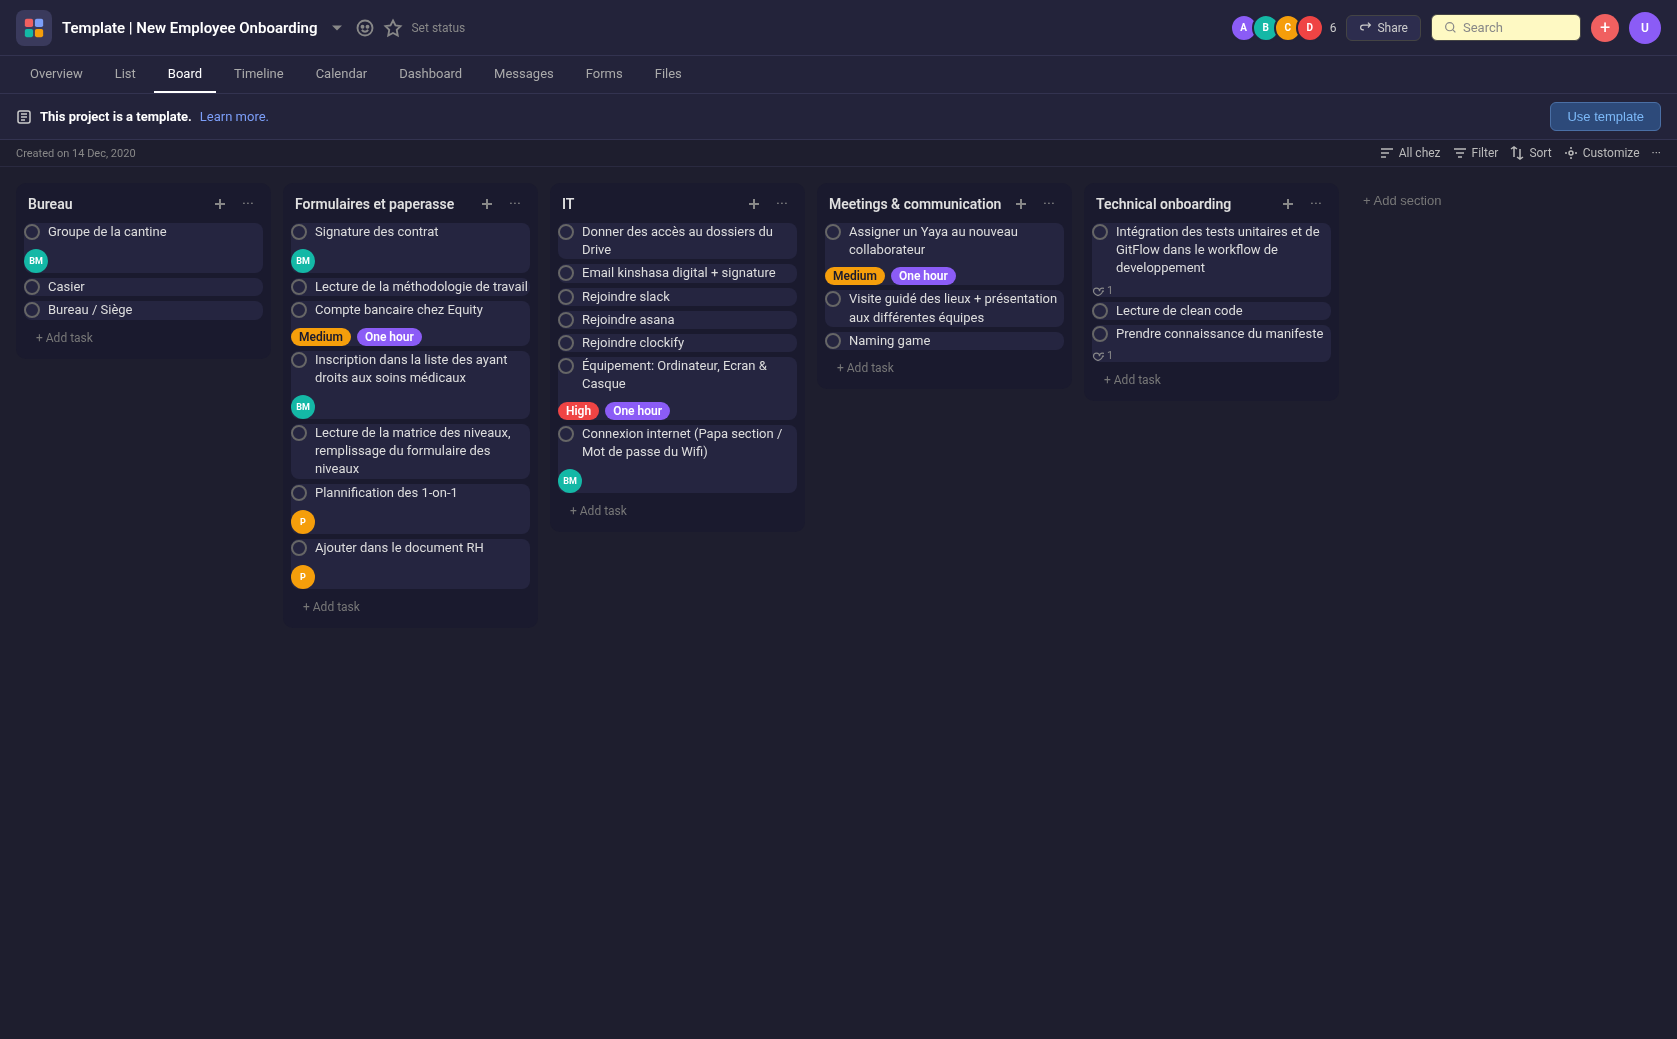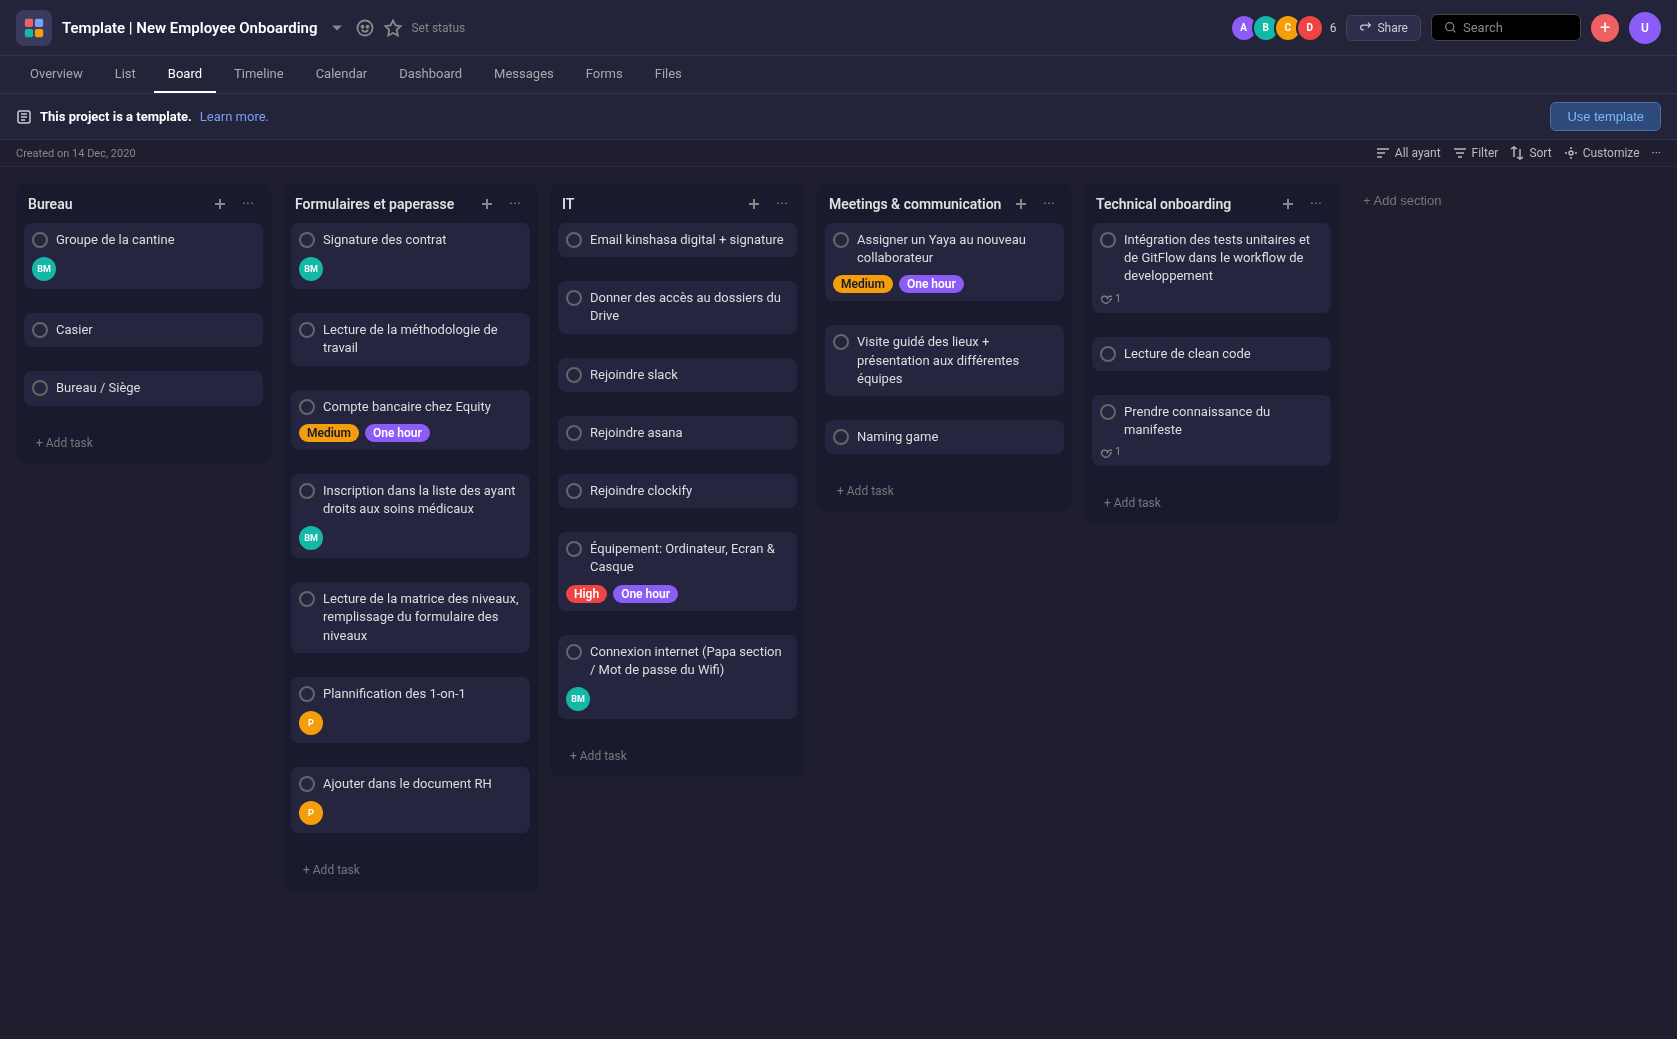--- a/index.html
+++ b/index.html
@@ -69,21 +69,21 @@
       background: #2d2d4e;
       border: 1px solid #444;
       border-radius: 6px;
       padding: 5px 12px;
       color: #ccc;
       cursor: pointer;
       font-size: 12px;
     }
     .search-box {
       display: flex; align-items: center; gap: 6px;
-      background: #000000;
+      background: #fef9c3;
       border: 1px solid #444;
       border-radius: 6px;
       padding: 5px 12px;
       color: #888;
       font-size: 13px;
       width: 150px;
     }
     .plus-btn {
       width: 28px; height: 28px;
       border-radius: 50%;
@@ -210,22 +210,22 @@
     .column-body {
       overflow-y: auto;
       padding: 0 8px 8px;
       flex: 1;
     }
 
     
     .card {
       background: #252540;
       border-radius: 8px;
-      padding: 8px;
-      margin-bottom: 24px;
+      padding: 0;
+      margin-bottom: 5px;
       cursor: pointer;
     }
     .card-title {
       font-size: 13px;
       color: #ddd;
       display: flex;
       align-items: flex-start;
       gap: 8px;
       line-height: 1.4;
     }
@@ -373,21 +373,21 @@
   <button class="use-template-btn">Use template</button>
 </div>
 
 <div class="toolbar">
   <span class="toolbar-left">Created on 14 Dec, 2020</span>
   <div class="toolbar-right">
     <div class="toolbar-btn">
       <svg viewBox="0 0 14 14" fill="none" stroke="currentColor" stroke-width="1.5">
           <path d="M1 3h12M1 7h8M1 11h5"></path>
         </svg>
-      <span>All ayant</span>
+      <span>All chez</span>
     </div>
     <div class="toolbar-btn">
       <svg viewBox="0 0 14 14" fill="none" stroke="currentColor" stroke-width="1.5">
           <path d="M1 3h12M3 7h8M5 11h4"></path>
         </svg>
       <span>Filter</span>
     </div>
     <div class="toolbar-btn">
       <svg viewBox="0 0 14 14" fill="none" stroke="currentColor" stroke-width="1.5">
           <path d="M1 3l3-2 3 2M4 1v10M7 11l3 2 3-2M10 13V3"></path>
@@ -520,27 +520,27 @@
           <svg width="14" height="14" viewBox="0 0 14 14" fill="none" stroke="currentColor" stroke-width="2">
             <path d="M7 2v10M2 7h10"></path>
           </svg>
         </div>
         <div class="col-action-btn">···</div>
       </div>
       <div class="column-body">
         <div class="card">
           <div class="card-title">
             <div class="card-check"></div>
+            <span>Donner des accès au dossiers du Drive</span>
+          </div>
+        </div>
+        <div class="card">
+          <div class="card-title">
+            <div class="card-check"></div>
             <span>Email kinshasa digital + signature</span>
-          </div>
-        </div>
-        <div class="card">
-          <div class="card-title">
-            <div class="card-check"></div>
-            <span>Donner des accès au dossiers du Drive</span>
           </div>
         </div>
         <div class="card">
           <div class="card-title">
             <div class="card-check"></div>
             <span>Rejoindre slack</span>
           </div>
         </div>
         <div class="card">
           <div class="card-title">

